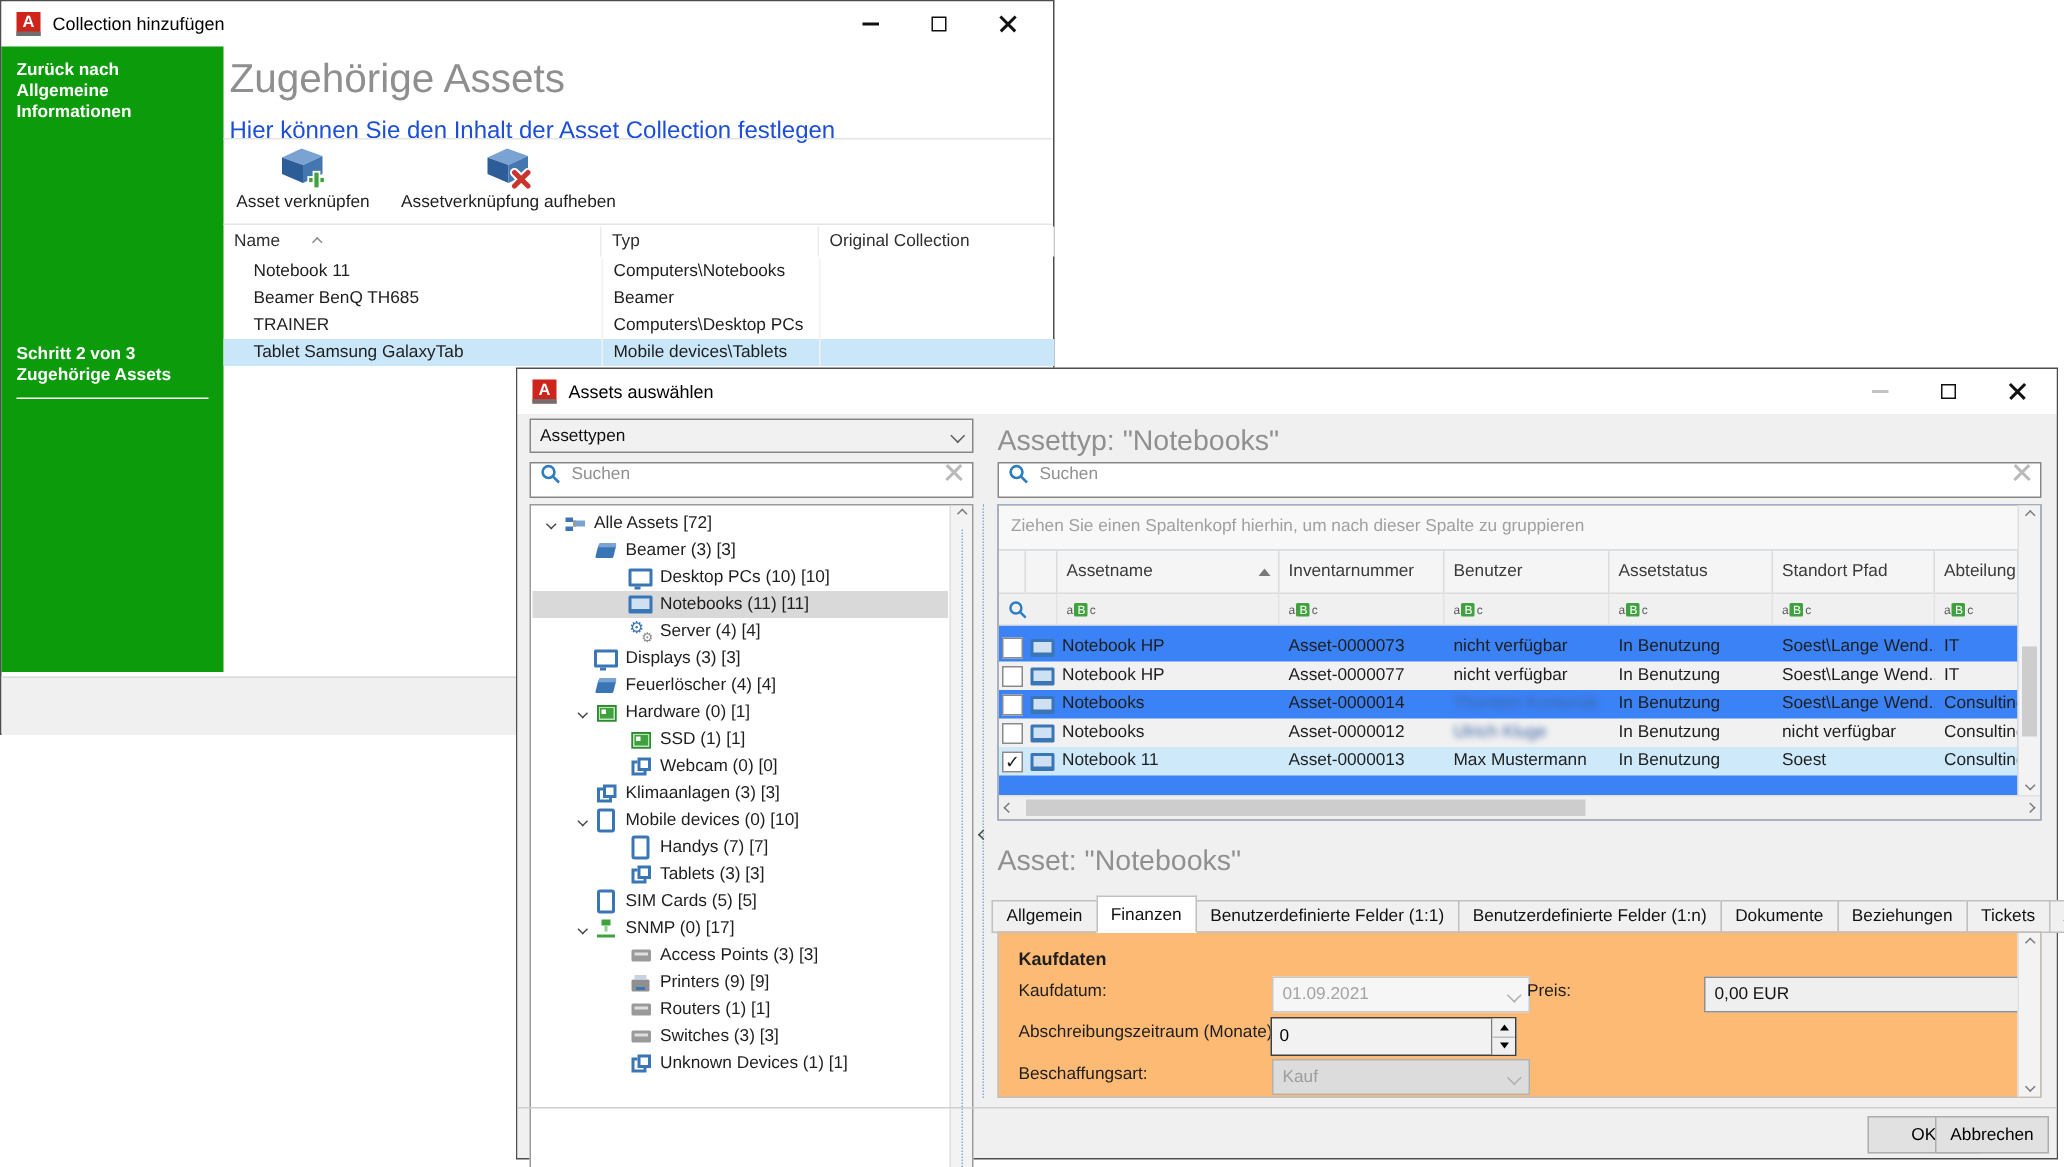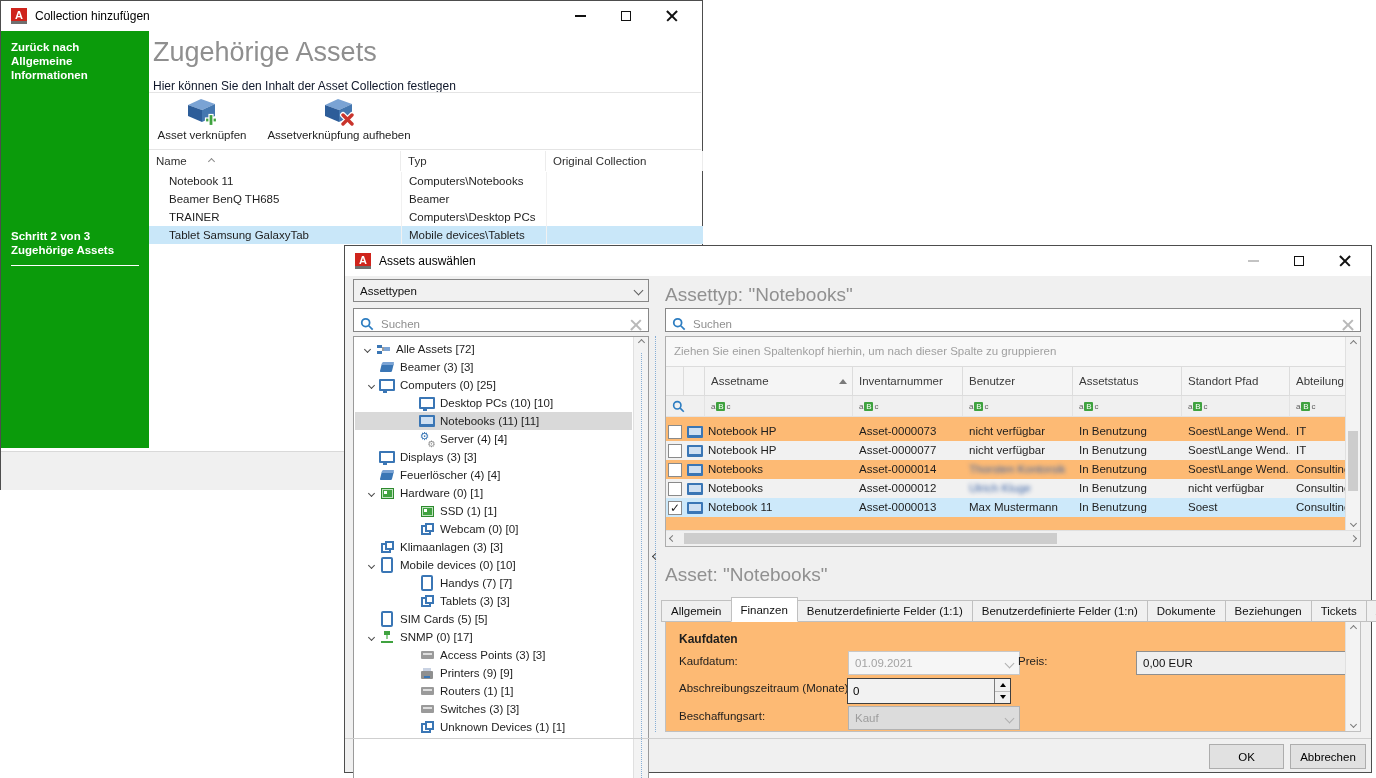--- a/index.html
+++ b/index.html
@@ -29,44 +29,44 @@
   .tri-up{width:0;height:0;border-left:4px solid transparent;border-right:4px solid transparent;border-bottom:5px solid #3c3c3c}
   .tri-dn{width:0;height:0;border-left:4px solid transparent;border-right:4px solid transparent;border-top:5px solid #3c3c3c}
   .xicon{position:relative;width:12px;height:12px}
   .xicon::before,.xicon::after{content:"";position:absolute;left:-1px;top:5px;width:14px;height:2.4px;background:#b9b9b9}
   .xicon::before{transform:rotate(45deg)}.xicon::after{transform:rotate(-45deg)}
   
   #win1{left:0;top:0;width:703px;height:490px}
   .sidebar{position:absolute;left:0;top:30px;width:148px;height:417px;background:#0b9b0b;color:#fff;font-weight:bold;line-height:14px}
   .sb-hr{border:none;border-top:1px solid #fff;width:128px;margin:8px 0 0 0}
   .w1-head{position:absolute;left:152px;top:36px;font-size:27px;color:#8f8f8f;white-space:nowrap}
-  .w1-sub{position:absolute;left:152px;top:78px;font-size:12px;color:#0f172a}
+  .w1-sub{position:absolute;left:152px;top:78px;font-size:16px;color:#1d4ed8}
   .hline{position:absolute;border-top:1px solid #e4e4e4}
   .toolbtn{position:absolute;display:flex;flex-direction:column;align-items:center;justify-content:flex-start;cursor:default}
   .toolbtn .lbl{margin-top:3px;white-space:nowrap}
   .w1grid{display:grid;grid-template-columns:252px 145px 157px}
   .w1hcell{padding-left:7px;display:flex;align-items:center;color:#2f2f2f;border-right:1px solid #ececec;overflow:hidden}
   .w1row{display:grid;grid-template-columns:252px 145px 157px;height:18px;line-height:18px}
   .w1row .c1{padding-left:20px}.w1row .c2,.w1row .c3{padding-left:7px;border-left:1px solid #f1f1f1}
   .w1row.sel{background:#c9e7f9}
   .w1row div{white-space:nowrap;overflow:hidden}
   .w1footer{position:absolute;left:0;right:0;top:450px;height:38px;background:#f0f0f0;border-top:1px solid #d9d9d9}
   
   #win2{left:344px;top:245px;width:1028px;height:528px;z-index:10}
   .w2body{position:absolute;left:0;top:30px;right:0;bottom:0;background:#f0f0f0}
   .combo{background:#f1f1f1;border:1px solid #878787;display:flex;align-items:center;padding:0 6px;color:#111}
   .combo .chev{margin-left:auto}
-  .search{background:#fff;border:1px solid #878787;display:flex;align-items:flex-end;padding:0 6px;gap:5px}
+  .search{background:#fff;border:1px solid #878787;display:flex;align-items:flex-start;padding:0 6px;gap:5px}
   .search input{border:none;outline:none;flex:1;font:inherit;color:#222;background:transparent;min-width:0}
   .search input::placeholder{color:#8f8f8f}
   
   .tree{background:#fff;border:1px solid #9a9a9a;overflow:hidden}
   .titems{position:absolute;left:1px;top:3px;right:16px}
   .titem{display:flex;align-items:center;height:18px;white-space:nowrap}
-  .titem.lvl0{padding-left:4px}.titem.lvl1{padding-left:8px}.titem.lvl2{padding-left:48px}
+  .titem.lvl0{padding-left:4px}.titem.lvl1{padding-left:25px}.titem.lvl2{padding-left:48px}
   .titem.sel{background:#d9d9d9}
   .exp{width:16px;display:flex;align-items:center;justify-content:center;flex:none}
   .tlabel{margin-left:5px;overflow:hidden}
   .iwrap{width:16px;display:flex;align-items:center;justify-content:center;flex:none}
   
   .i-monitor{width:12px;height:8px;border:2px solid #3a76b5;border-radius:1px;position:relative}
   .i-monitor::after{content:"";position:absolute;left:2px;bottom:-4px;width:4px;height:2px;background:#3a76b5;box-shadow:-2px 2px 0 -1px #3a76b5,2px 2px 0 -1px #3a76b5}
   .i-laptop{width:12px;height:7px;border:2px solid #3a76b5;border-bottom:3px solid #3a76b5;border-radius:1px;position:relative;background:#cfe0f2}
   .i-box3d{width:12px;height:7px;background:#3a76b5;border-top:3px solid #7aa3d4;transform:skewX(-14deg);border-radius:1px}
   .i-chip{width:11px;height:9px;background:#3fa23f;border:1px solid #2e8a2e;box-shadow:inset 0 0 0 1px #bfe3bf;position:relative}
@@ -89,21 +89,21 @@
   .i-printer{width:12px;height:8px;background:#8f8f8f;border-radius:1px;position:relative;margin-top:3px}
   .i-printer::before{content:"";position:absolute;left:2px;top:-3px;width:8px;height:3px;background:#c9d2e2}
   .i-printer::after{content:"";position:absolute;left:3px;bottom:1px;width:6px;height:2px;background:#3a76b5}
   
   .sbv{background:#f3f3f3;border-left:1px solid #e0e0e0}
   .sbh{background:#f0f0f0;border-top:1px solid #e0e0e0}
   .sb-arrow{position:absolute;display:flex;align-items:center;justify-content:center}
   .thumb{position:absolute;background:#cdcdcd}
   .dotline{position:absolute;border-left:1px dotted #86aed6}
   
-  .rtable{background:#fdba74;border:1px solid #adadad}
+  .rtable{background:#3b82f6;border:1px solid #adadad}
   .grp{height:29px;line-height:29px;background:#f8f8f8;color:#a0a0a0;padding-left:8px;border-bottom:1px solid #dcdcdc;white-space:nowrap;overflow:hidden}
   .rgrid{display:grid;grid-template-columns:18px 21px 148px 110px 110px 109px 108px minmax(0,1fr)}
   .fgrid{display:grid;grid-template-columns:39px 148px 110px 110px 109px 108px minmax(0,1fr)}
   .rh{height:28px;margin-right:15px;border-bottom:1px solid #dcdcdc;background:#f5f5f5}
   .rhc{display:flex;align-items:center;padding-left:6px;border-right:1px solid #dcdcdc;color:#3a3a3a;overflow:hidden;white-space:nowrap;position:relative}
   .frow{height:20px;margin-right:15px;border-bottom:1px solid #e3e3e3;background:#f0f0f0}
   .fcell{display:flex;align-items:center;padding-left:6px;border-right:1px solid #e3e3e3;overflow:hidden}
   .abc{display:inline-flex;align-items:center;font-size:8px;color:#5a5a5a;font-style:normal}
   .abc i{font-style:normal}
   .abc b{background:#3fa23f;color:#fff;width:9px;height:9px;display:flex;align-items:center;justify-content:center;margin:0 1px;font-size:8px;font-weight:normal;border-radius:1px}
@@ -277,29 +277,20 @@
           </span>
           <span class="tlabel">Alle Assets [72]</span>
         </div>
       <div class="titem lvl1">
           <span class="exp"></span>
           <span class="iwrap">
             <span class="i-box3d"></span>
           </span>
           <span class="tlabel">Beamer (3) [3]</span>
         </div>
-      <div class="titem lvl1">
-          <span class="exp">
-            <span class="chev down sm" style="border-color:#4a4a4a"></span>
-          </span>
-          <span class="iwrap">
-            <span class="i-monitor"></span>
-          </span>
-          <span class="tlabel">Computers (0) [25]</span>
-        </div>
       <div class="titem lvl2">
           <span class="exp"></span>
           <span class="iwrap">
             <span class="i-monitor"></span>
           </span>
           <span class="tlabel">Desktop PCs (10) [10]</span>
         </div>
       <div class="titem lvl2 sel">
           <span class="exp"></span>
           <span class="iwrap">
@@ -677,15 +668,15 @@
       <span class="sb-arrow" style="left:0;right:0;top:4px">
           <span class="chev up sm" style="border-color:#7a7a7a"></span>
         </span>
       <span class="sb-arrow" style="left:0;right:0;bottom:4px">
           <span class="chev down sm" style="border-color:#7a7a7a"></span>
         </span>
     </div>
   </div>
 
   <div class="hline" style="left:0;right:0;top:492px;border-top-color:#cfcfcf"></div>
-  <div class="btn" style="left:864px;top:498px;width:73px;height:23px">OK</div>
+  <div class="btn" style="left:900px;top:498px;width:73px;height:23px">OK</div>
   <div class="btn" style="left:945px;top:498px;width:74px;height:23px">Abbrechen</div>
 </div>
 
 </body></html>

